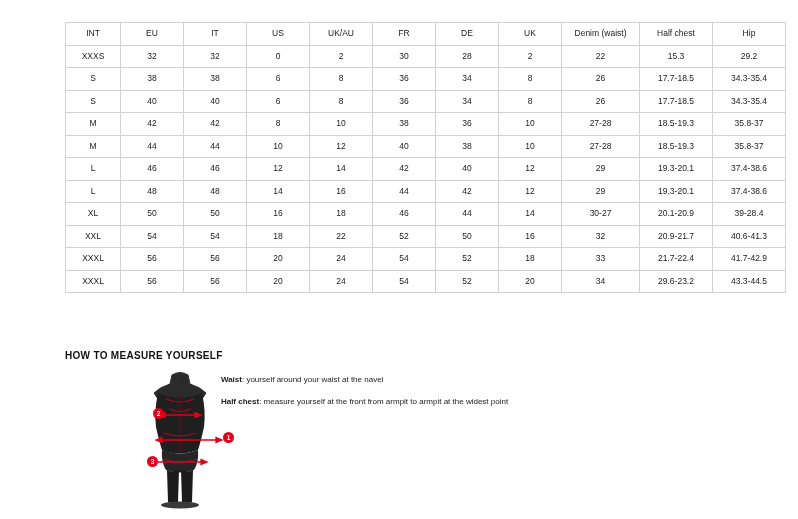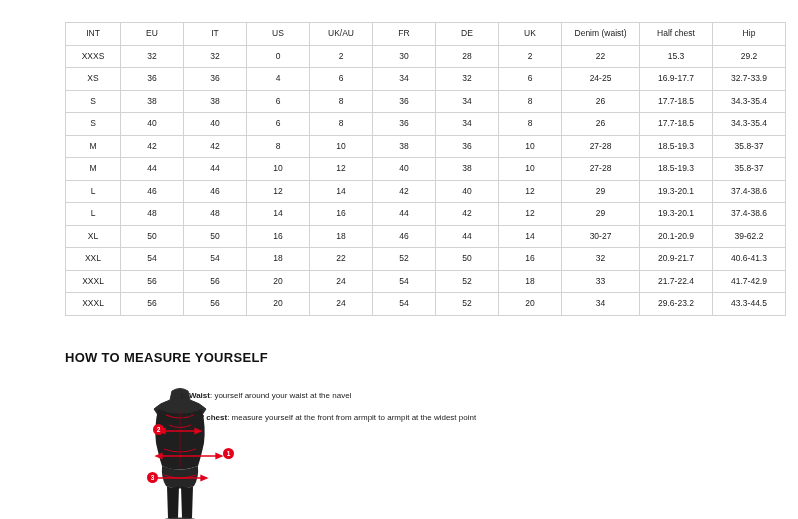--- a/index.html
+++ b/index.html
@@ -63,44 +63,45 @@
   col.c10 { width: 73px; }
 
   
   .measure-section {
     position: absolute;
     left: 65px;
     top: 350px;
     width: 680px;
   }
   .measure-title {
-    font-size: 13px;
+    font-size: 10px;
     font-weight: bold;
     letter-spacing: 0.3px;
     color: #111;
-    margin: 0 0 12px 0;
+    margin: 0 0 0 0;
   }
   .measure-body {
     position: relative;
     display: block;
   }
   .measure-list {
     position: absolute;
     left: 115px;
     top: 14px;
     width: 540px;
   }
   .measure-item {
     font-size: 8px;
     color: #222;
     margin-bottom: 12px;
     line-height: 1.2;
   }
   .measure-item b {
     font-weight: bold;
+    padding-left: 32px;
   }
 
   
   .figure {
     position: absolute;
     left: 55px;
     top: 8px;
     width: 120px;
     height: 140px;
   }
@@ -165,33 +166,20 @@
           <td>0</td>
           <td>2</td>
           <td>30</td>
           <td>28</td>
           <td>2</td>
           <td>22</td>
           <td>15.3</td>
           <td>29.2</td>
         </tr>
         <tr>
-          <td>XS</td>
-          <td>36</td>
-          <td>36</td>
-          <td>4</td>
-          <td>6</td>
-          <td>34</td>
-          <td>32</td>
-          <td>6</td>
-          <td>24-25</td>
-          <td>16.9-17.7</td>
-          <td>32.7-33.9</td>
-        </tr>
-        <tr>
           <td>S</td>
           <td>38</td>
           <td>38</td>
           <td>6</td>
           <td>8</td>
           <td>36</td>
           <td>34</td>
           <td>8</td>
           <td>26</td>
           <td>17.7-18.5</td>
@@ -266,21 +254,21 @@
           <td>XL</td>
           <td>50</td>
           <td>50</td>
           <td>16</td>
           <td>18</td>
           <td>46</td>
           <td>44</td>
           <td>14</td>
           <td>30-27</td>
           <td>20.1-20.9</td>
-          <td>39-62.2</td>
+          <td>39-28.4</td>
         </tr>
         <tr>
           <td>XXL</td>
           <td>54</td>
           <td>54</td>
           <td>18</td>
           <td>22</td>
           <td>52</td>
           <td>50</td>
           <td>16</td>

